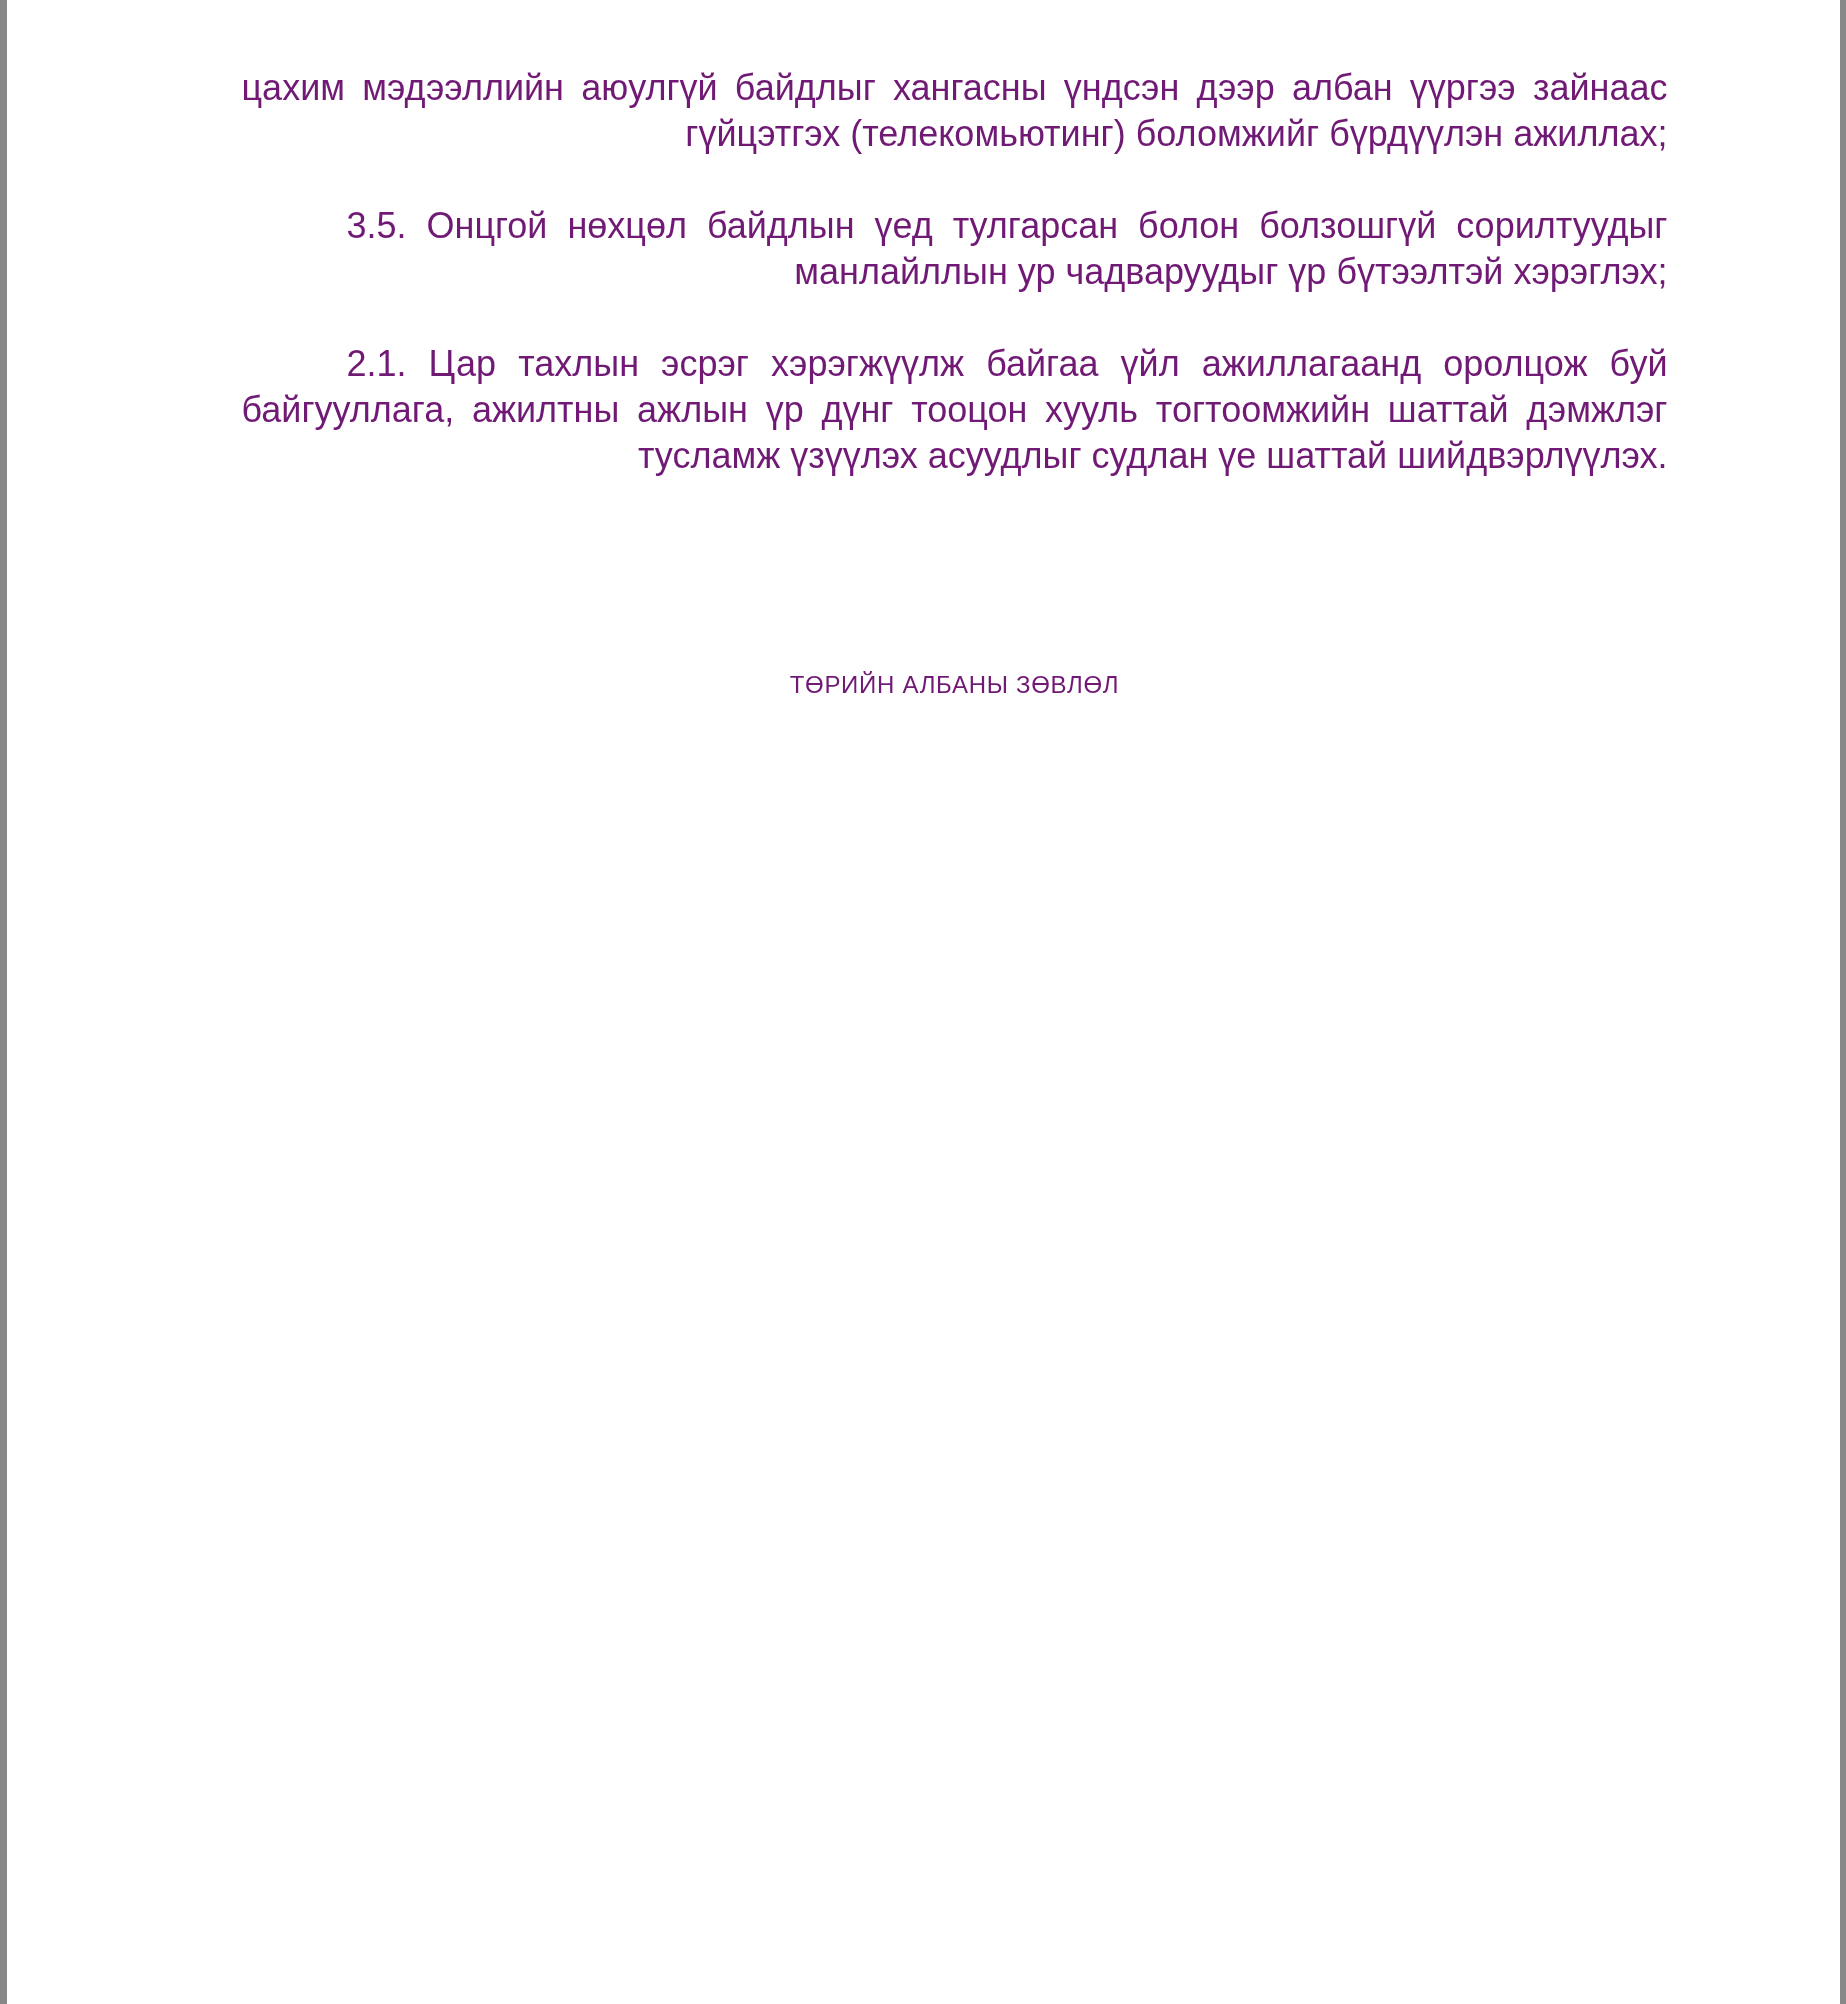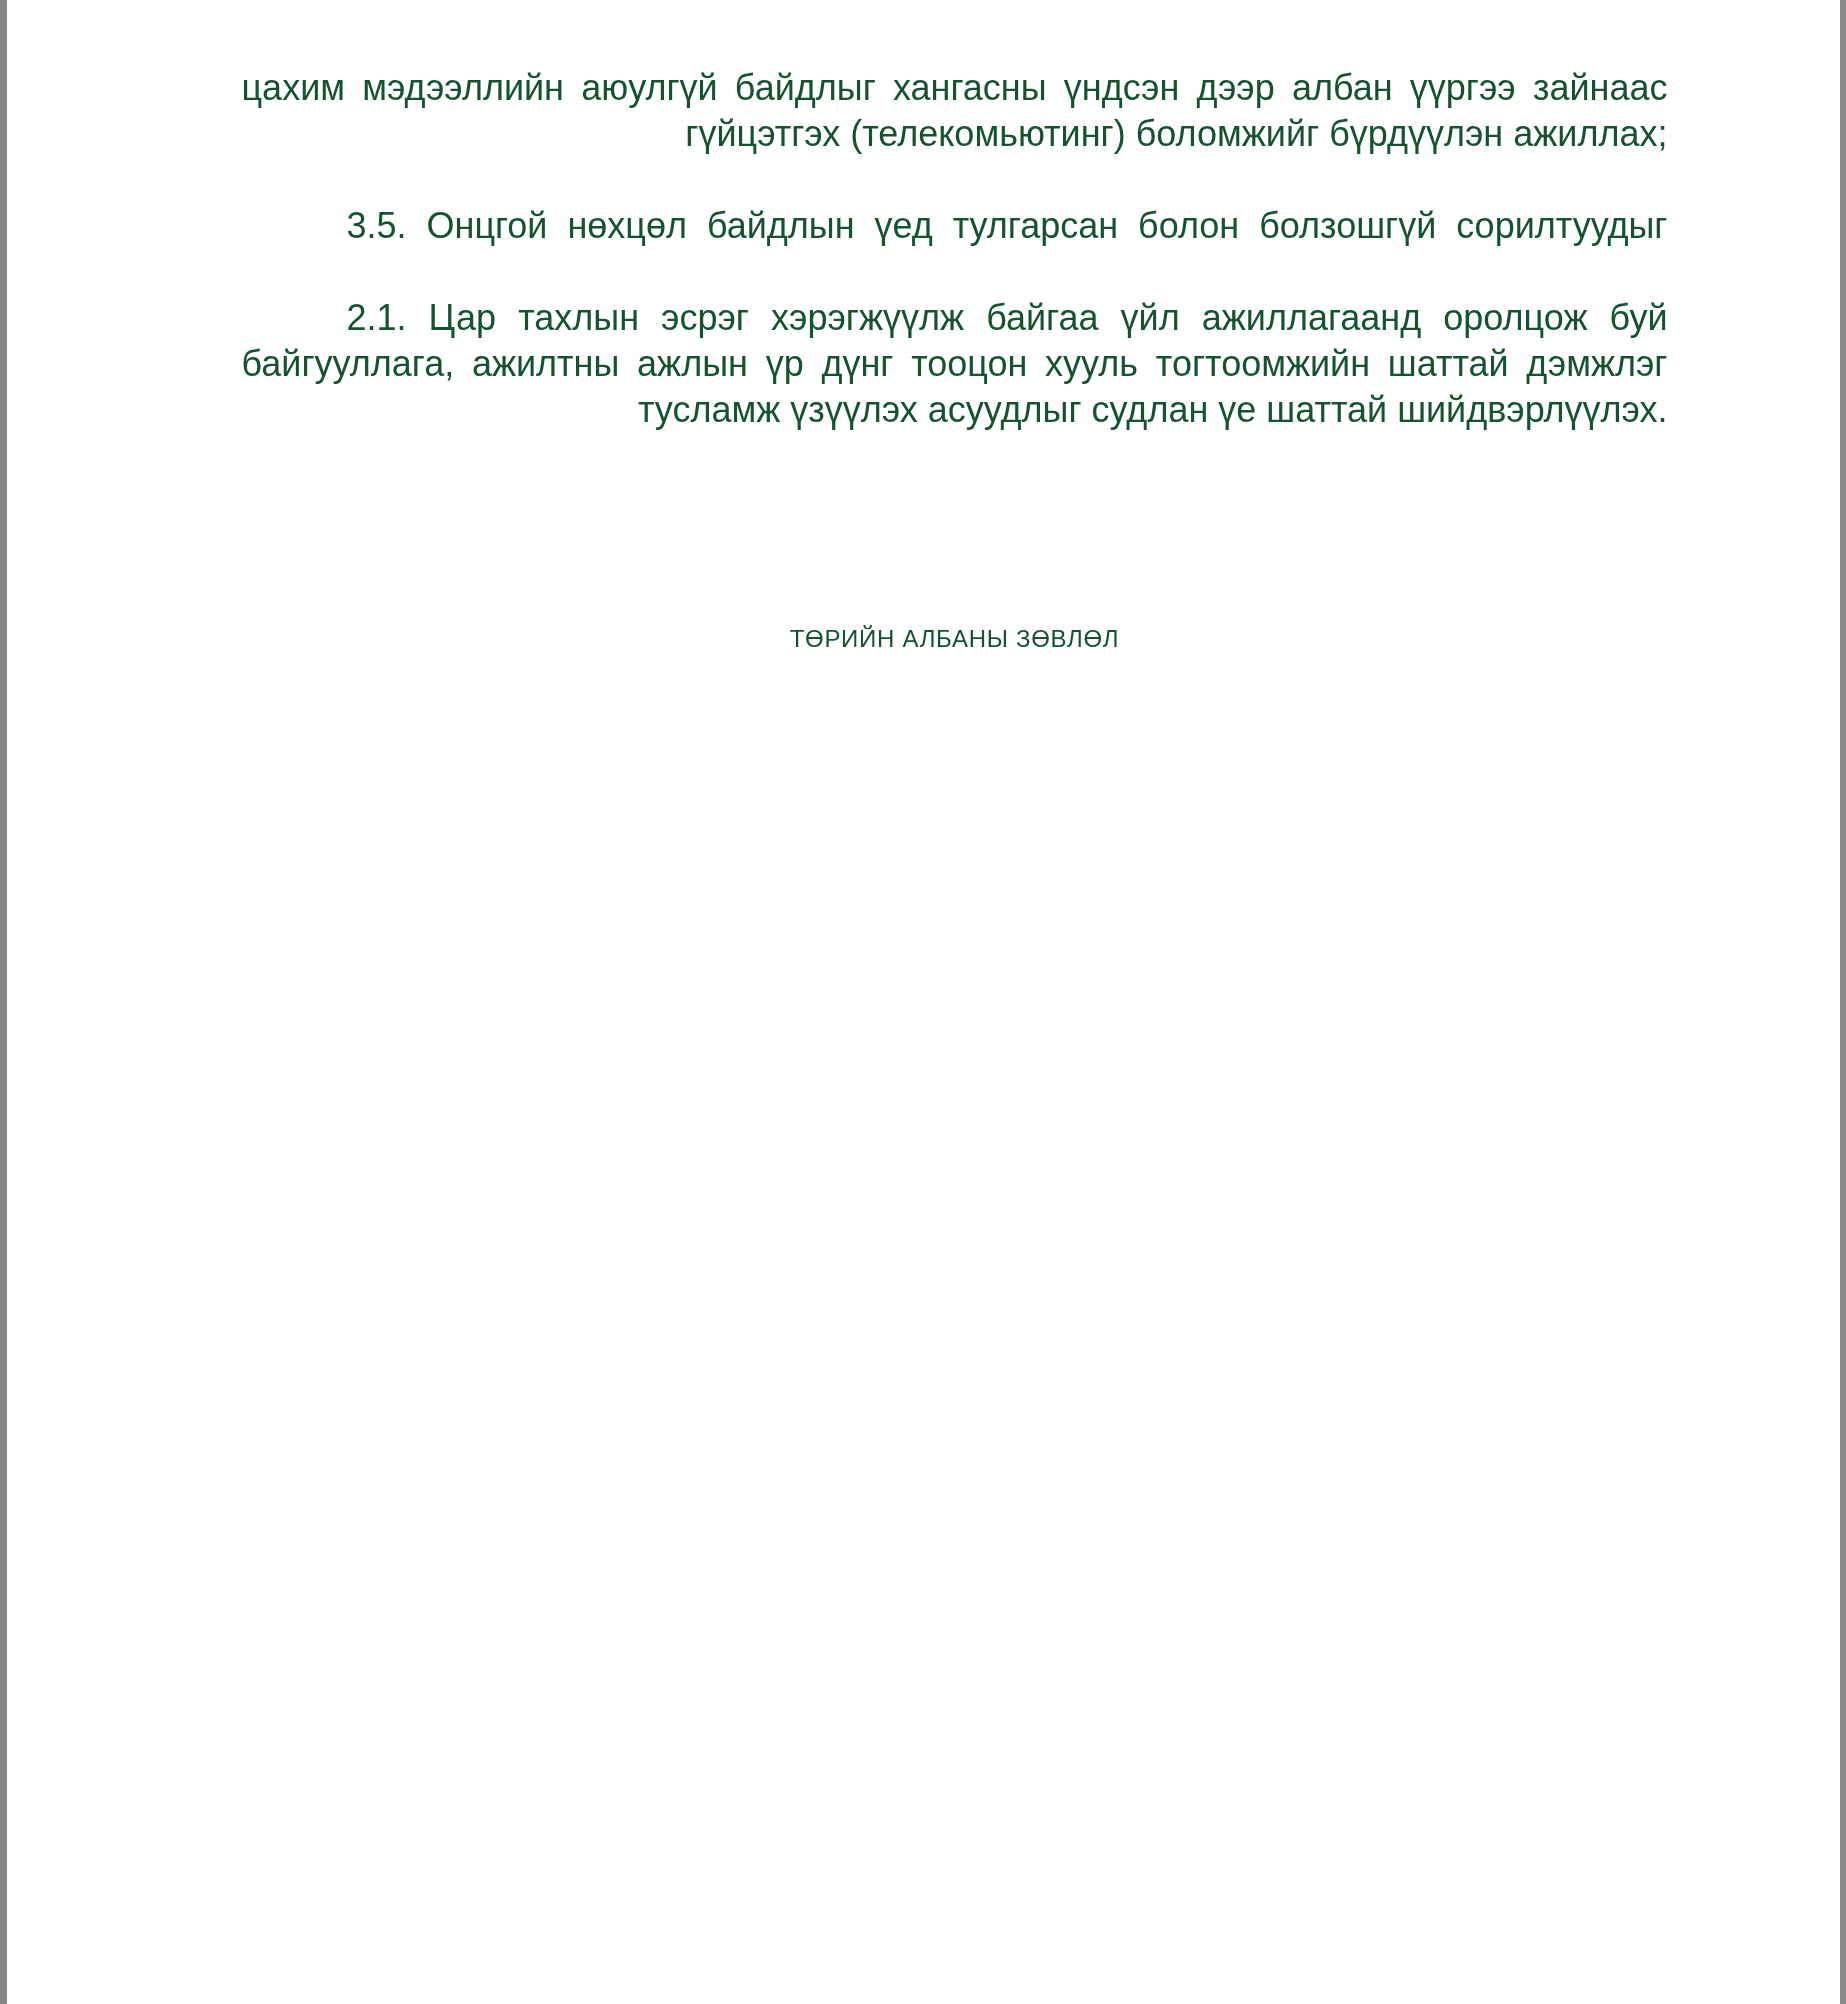--- a/index.html
+++ b/index.html
@@ -6,21 +6,21 @@
     margin: 0;
     padding: 0;
     background: #888;
   }
   .page {
     position: relative;
     width: 1833px;
     height: 2005px;
     margin: 0 auto;
     background: #ffffff;
-    color: #14532d;
+    color: #701a75;
     font-family: "Liberation Sans", sans-serif;
     font-size: 36px;
     line-height: 46px;
     box-sizing: border-box;
     padding: 65px 172px 0 235px;
     overflow: hidden;
   }
   .para {
     margin: 0 0 46px 0;
   }
@@ -59,20 +59,21 @@
 
 <div class="page">
 
   <p class="para">
     <span class="tline jline" style="display:block">цахим мэдээллийн аюулгүй байдлыг хангасны үндсэн дээр албан үүргээ зайнаас</span>
     <span class="tline lline" style="display:block">гүйцэтгэх (телекомьютинг) боломжийг бүрдүүлэн ажиллах;</span>
   </p>
 
   <p class="para">
     <span class="tline jline indent" style="display:block">3.5. Онцгой нөхцөл байдлын үед тулгарсан болон болзошгүй сорилтуудыг</span>
+    <span class="tline lline" style="display:block">манлайллын ур чадваруудыг үр бүтээлтэй хэрэглэх;</span>
   </p>
 
   <p class="para last-body">
     <span class="tline jline indent" style="display:block">2.1. Цар тахлын эсрэг хэрэгжүүлж байгаа үйл ажиллагаанд оролцож буй</span>
     <span class="tline jline" style="display:block">байгууллага, ажилтны ажлын үр дүнг тооцон хууль тогтоомжийн шаттай дэмжлэг</span>
     <span class="tline lline" style="display:block">тусламж үзүүлэх асуудлыг судлан үе шаттай шийдвэрлүүлэх.</span>
   </p>
 
   <h2 class="signature-heading">ТӨРИЙН АЛБАНЫ ЗӨВЛӨЛ</h2>
 

